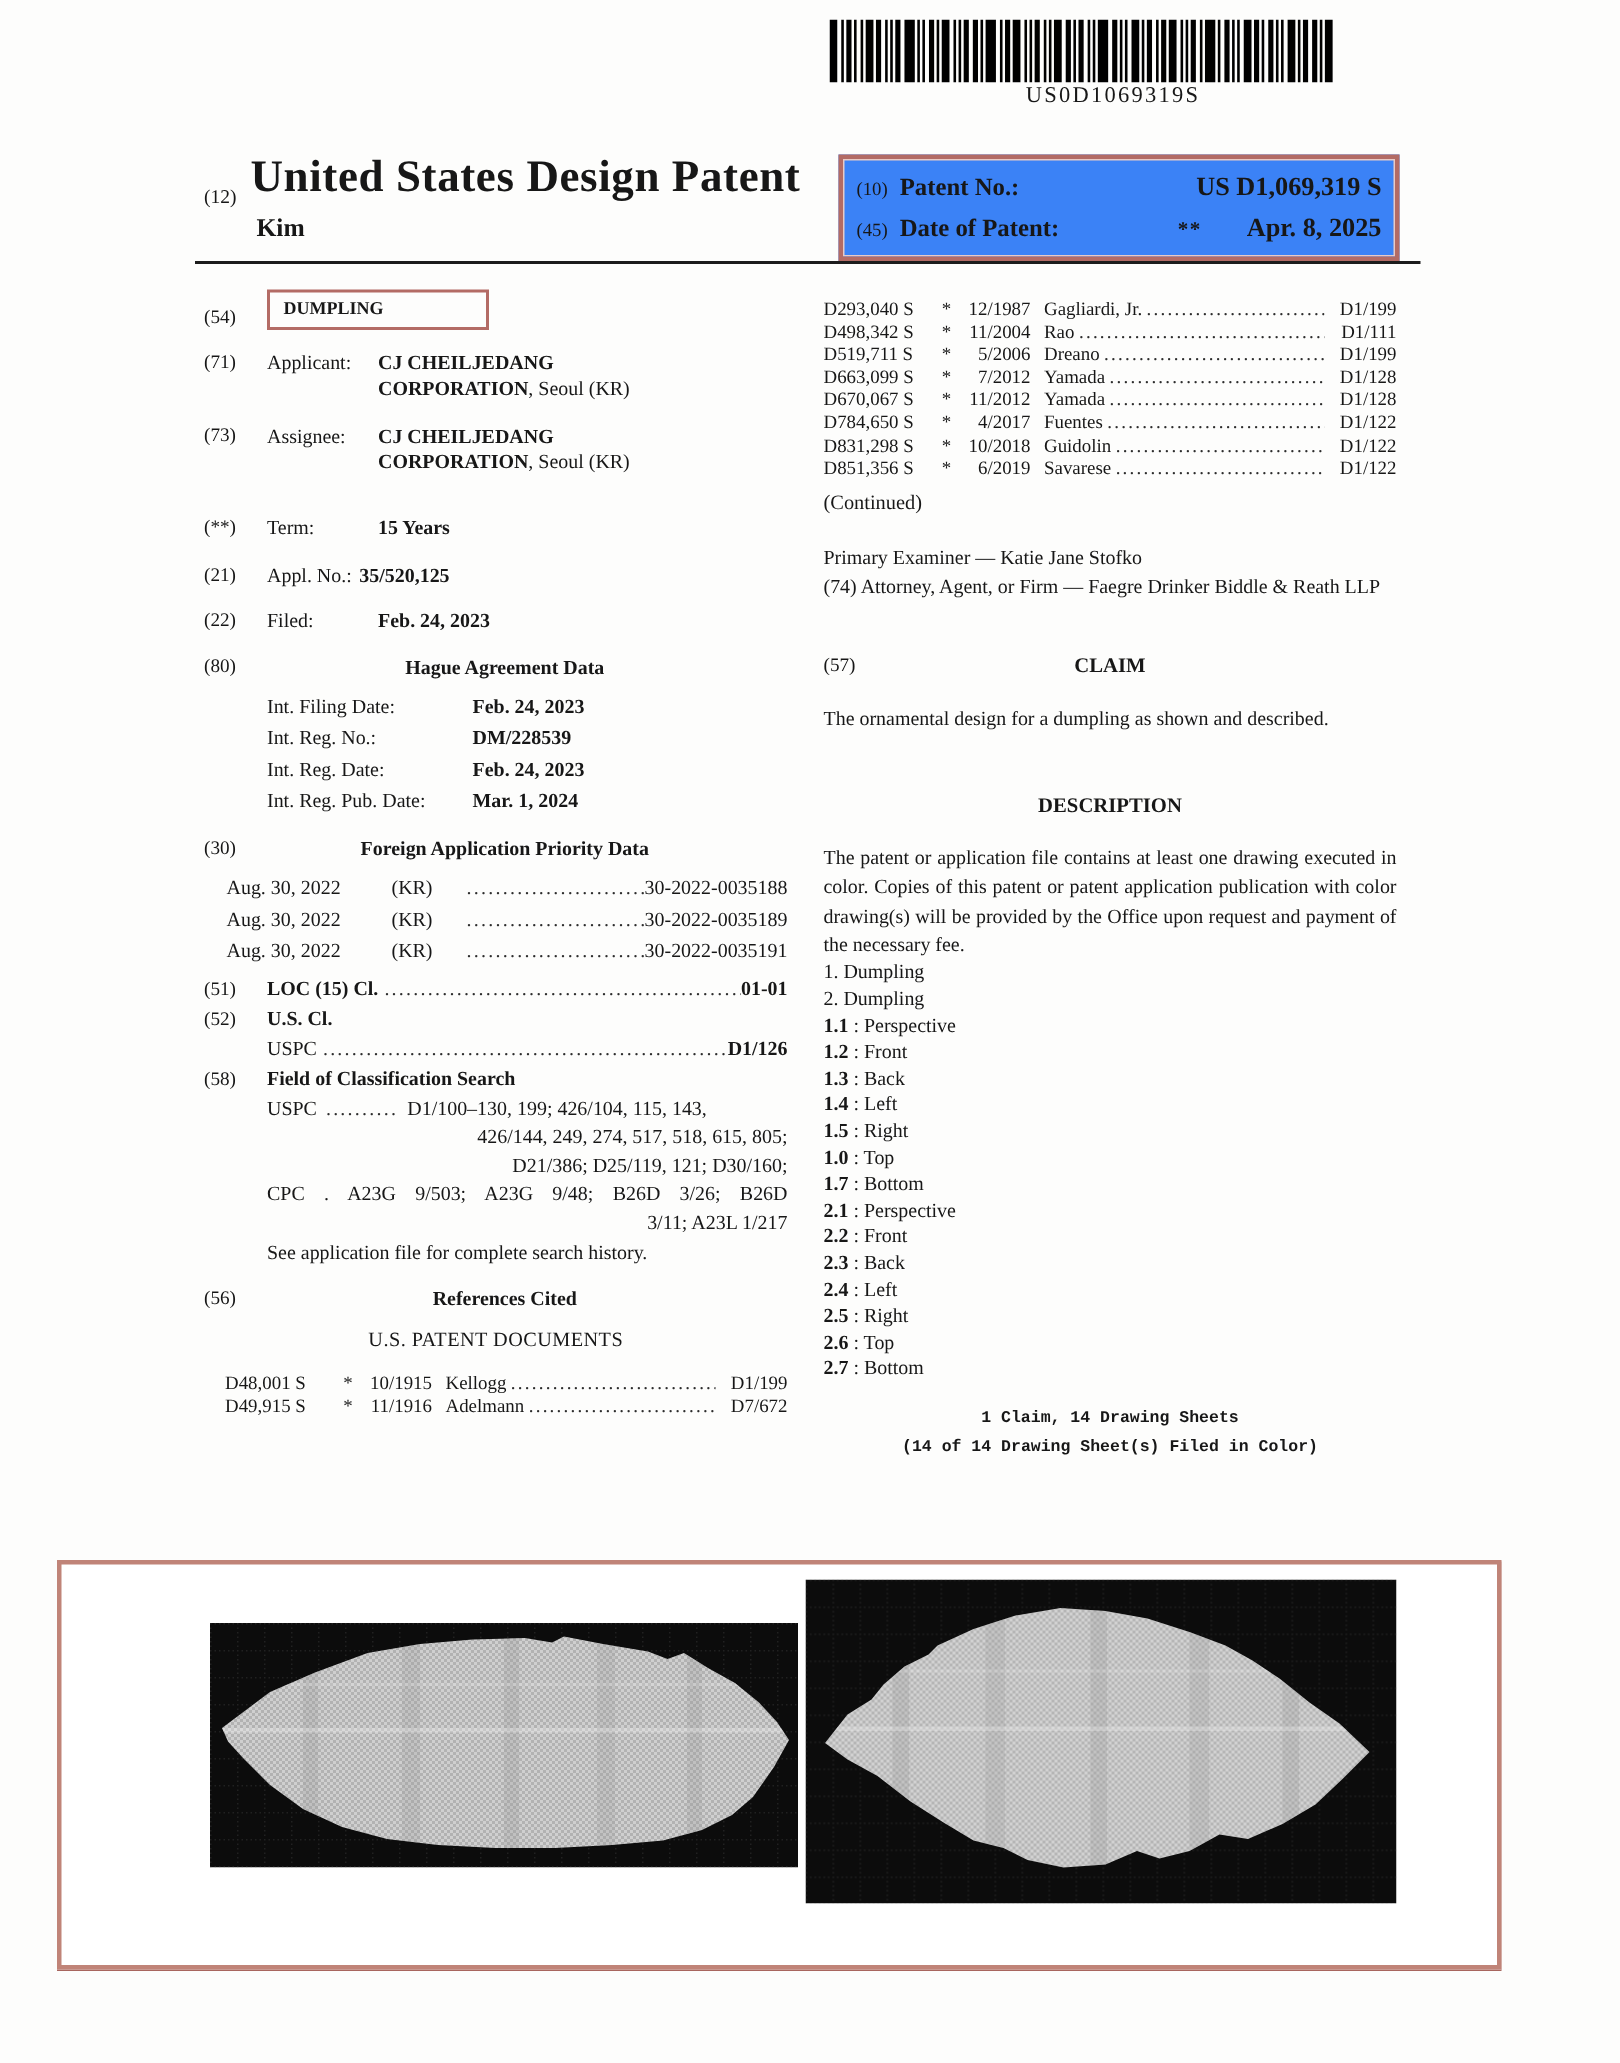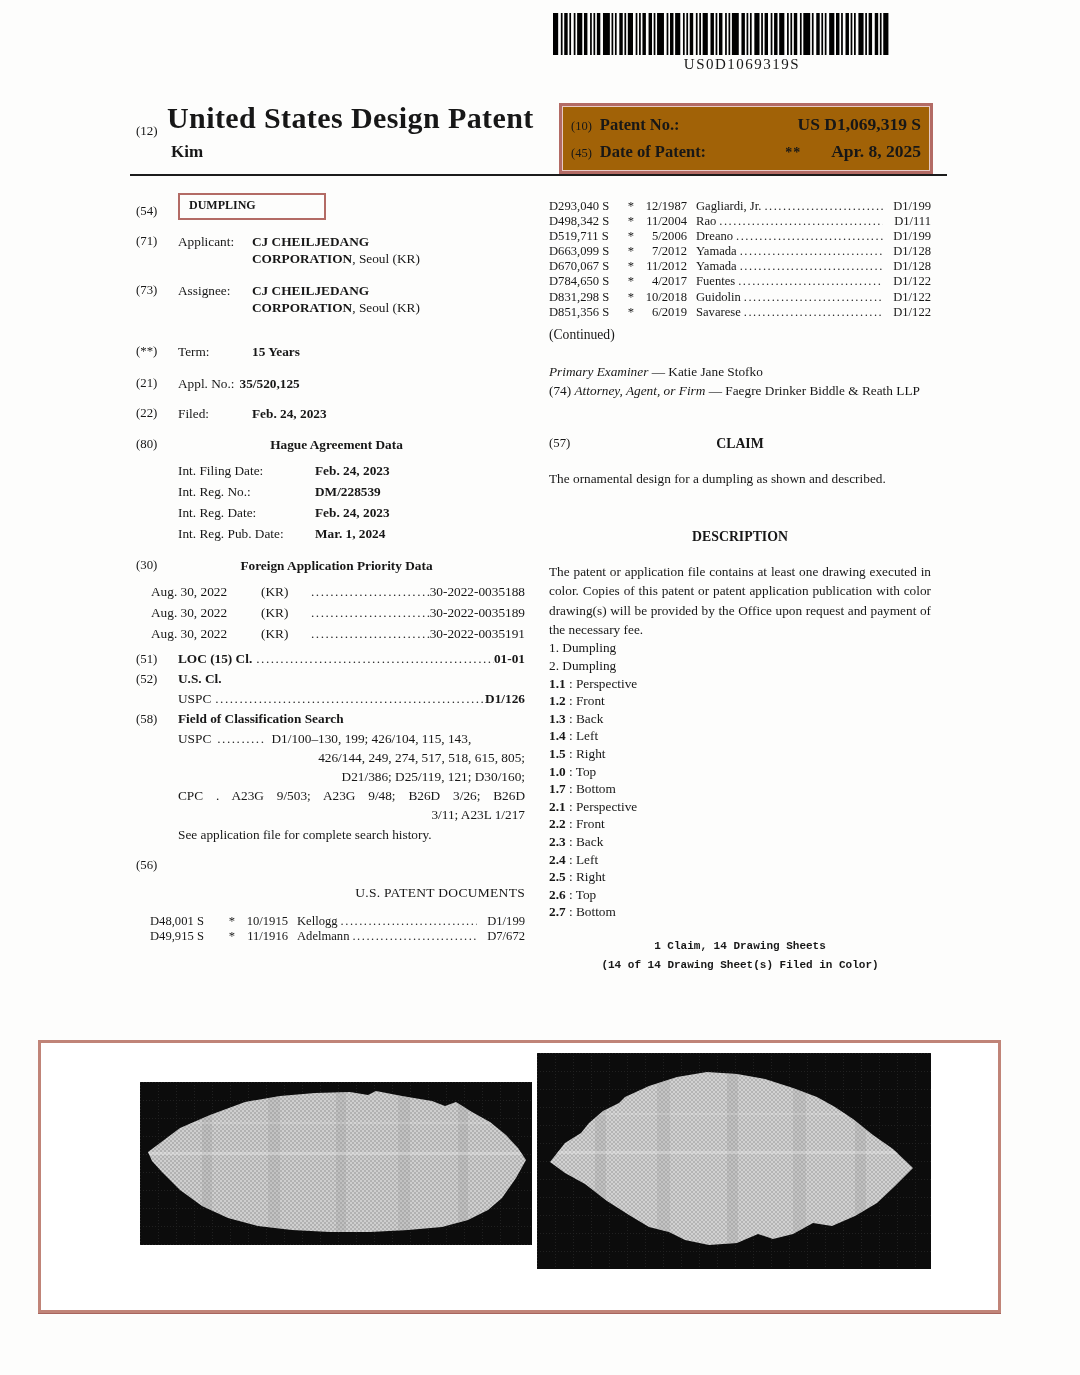--- a/index.html
+++ b/index.html
@@ -15,38 +15,38 @@
 
   
   .barcode-wrap { position:absolute; left:553px; top:13px; width:378px; text-align:center; }
   .barcode-svg { width:378px; height:42px; display:block; }
   .barcode-text { font-size:15px; letter-spacing:1.5px; margin-top:1px; }
 
   
   .kind-code { position:absolute; left:136px; top:123px; font-size:13px; }
   .page-title { position:absolute; left:167px; top:101px; font-size:30px; font-weight:bold; letter-spacing:0.4px; }
   .surname { position:absolute; left:171px; top:142px; font-size:17px; font-weight:bold; }
-  .pat-box { position:absolute; left:559px; top:103px; width:374px; border:3px solid var(--accent); background:#a16207; padding:5px 9px 6px 9px; box-shadow:0 0 0 1px #e8cac6 inset; }
+  .pat-box { position:absolute; left:559px; top:103px; width:374px; border:3px solid var(--accent); background:#3b82f6; padding:5px 9px 6px 9px; box-shadow:0 0 0 1px #e8cac6 inset; }
   .pat-row { display:flex; align-items:baseline; font-size:16px; line-height:1.5; }
   .pat-row .p-code { font-size:12.5px; margin-right:8px; flex:none; }
   .pat-row .p-label { font-weight:bold; font-size:16.5px; }
   .pat-row .p-value { font-weight:bold; margin-left:auto; font-size:17.5px; }
   .pat-row .p-stars { margin-left:auto; font-size:14px; font-weight:bold; letter-spacing:1px; }
   .pat-row .p-value2 { font-weight:bold; font-size:17.5px; margin-left:30px; }
   .rule { position:absolute; left:130px; top:174px; width:817px; height:2px; background:#1c1c1c; }
 
   
   .col-left { position:absolute; left:136px; top:193px; width:389px; font-size:13.3px; line-height:1.3; }
   .col-right { position:absolute; left:549px; top:199px; width:382px; font-size:13.3px; }
 
   .row { display:flex; }
   .code { width:42px; flex:none; font-size:12.8px; }
   .lab { width:74px; flex:none; }
   .bold { font-weight:bold; }
-  .it { font-style:italic; }
+  .it { }
 
   .row54 { align-items:flex-end; margin-bottom:13px; }
   .title-box { display:inline-block; border:2px solid var(--accent); padding:3px 10px 4px 9px; font-weight:bold; font-size:12px; min-width:148px; }
   .mb15 { margin-bottom:15px; }
   .mb13 { margin-bottom:13px; }
   .mb26 { margin-bottom:26px; }
   .hague-row { display:flex; padding-left:42px; line-height:21px; }
   .hague-row .h-lab { width:137px; flex:none; }
   .hague-row .h-val { font-weight:bold; }
   .heading-row { display:flex; margin:3px 0 7px 0; }
@@ -62,21 +62,21 @@
   .uspc-row { display:flex; padding-left:42px; line-height:20px; }
   .field-block { padding-left:42px; line-height:19px; }
   .f-line1 { display:flex; }
   .f-line1 .f-uspc { flex:none; padding-right:6px; }
   .f-line1 .f-dots { flex:none; letter-spacing:1.5px; color:#2c2c2c; padding-right:6px; }
   .f-right { text-align:right; }
   .f-just { text-align:justify; text-align-last:justify; }
   .f-note { margin-top:1px; }
 
   .refs-heading { margin-top:13px; }
-  .refs-sub { text-align:right; margin:10px 0 13px 0; font-size:13.5px; letter-spacing:0.3px; }
+  .refs-sub { text-align:center; margin:10px 0 13px 0; font-size:13.5px; letter-spacing:0.3px; }
   .cite-rows-left { padding-left:14px; }
   .cite-row { display:flex; font-size:12.6px; line-height:15.1px; align-items:baseline; }
   .c-no { width:74px; flex:none; }
   .c-star { width:16px; flex:none; text-align:center; }
   .c-date { width:48px; flex:none; text-align:right; margin-right:9px; }
   .c-name { flex:none; padding-right:3px; }
   .c-dots { flex:1; overflow:hidden; white-space:nowrap; letter-spacing:1.5px; color:#2c2c2c; }
   .c-cls { width:48px; flex:none; text-align:right; }
 
   .continued { text-align:left; margin:7px 0 19px 0; font-size:13.6px; }
@@ -313,20 +313,21 @@
       </div>
     <div class="f-right">426/144, 249, 274, 517, 518, 615, 805;</div>
     <div class="f-right">D21/386; D25/119, 121; D30/160;</div>
     <div class="f-just">CPC . A23G 9/503; A23G 9/48; B26D 3/26; B26D</div>
     <div class="f-right">3/11; A23L 1/217</div>
     <div class="f-note">See application file for complete search history.</div>
   </div>
 
   <div class="heading-row refs-heading">
     <span class="code">(56)</span>
+    <span class="hr-rest">References Cited</span>
   </div>
   <div class="refs-sub">U.S. PATENT DOCUMENTS</div>
   <div class="cite-rows-left">
     <div class="cite-row">
         <span class="c-no">D48,001 S</span>
         <span class="c-star">*</span>
         <span class="c-date">10/1915</span>
         <span class="c-name">Kellogg</span>
         <span class="c-dots">......................................................................</span>
         <span class="c-cls">D1/199</span>

